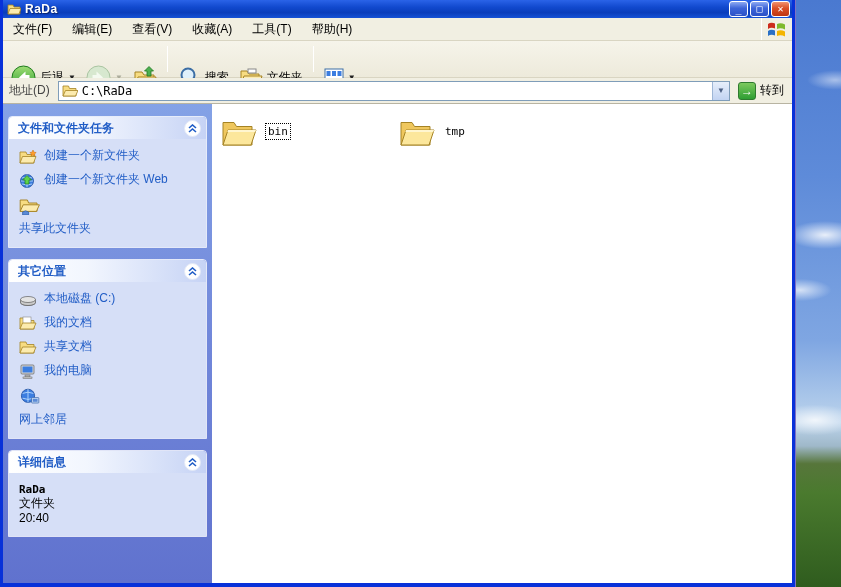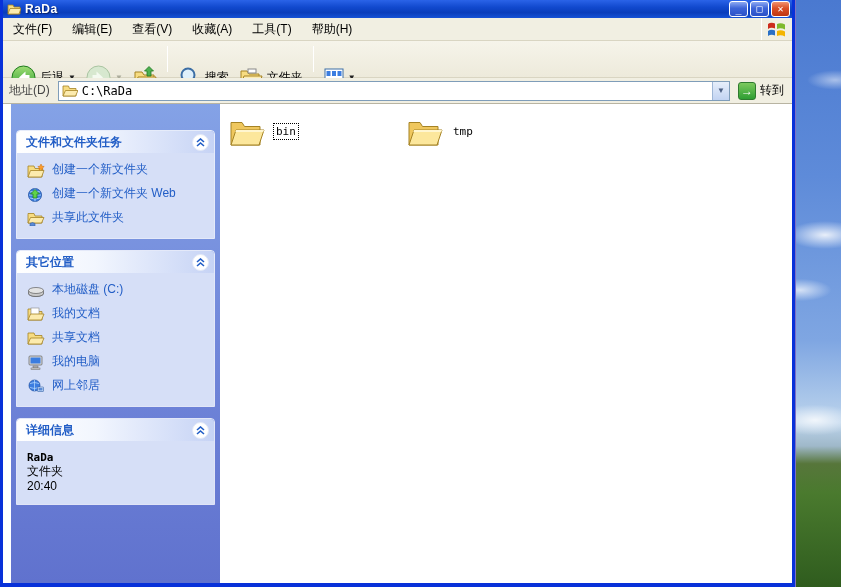--- a/index.html
+++ b/index.html
@@ -81,36 +81,36 @@
     width:18px; height:18px; border-radius:3px; border:1px solid #2F7A2F;
     background:linear-gradient(180deg,#7CC95E,#2E9E33); color:#fff; font-weight:bold;
     text-align:center; line-height:16px; font-size:12px;
   }
 
   
   .body-row { flex:1; display:flex; overflow:hidden; }
   .sidebar {
     width:209px; flex:0 0 209px; background:linear-gradient(180deg,#84A2E6 0%,#7license 40%,#6377D2 100%);
     background:linear-gradient(180deg,#84A2E6 0%,#7187DA 50%,#6072CE 100%);
-    padding:26px 5px 0 5px; overflow:hidden;margin-left:8px;
+    padding:12px 5px 0 5px; overflow:hidden;
   }
   .panel { margin-bottom:11px; border:1px solid rgba(255,255,255,.8); border-radius:4px 4px 0 0; }
   .panel-header {
     height:22px; background:linear-gradient(90deg,#FFFFFF 0%,#F2F6FE 40%,#C6D3F5 100%);
     border-radius:3px 3px 0 0; display:flex; align-items:center; justify-content:space-between;
     padding:0 5px 0 9px; cursor:pointer;
   }
   .panel-title { color:#215DC6; font-size:12px; font-weight:bold; }
   .chevron {
     width:17px; height:17px; border-radius:50%; background:#fff; border:1px solid #E3E9F7;
     display:flex; align-items:center; justify-content:center;
   }
   .panel-body { background:#D6DFF7; padding:10px 6px 10px 10px; font-size:12px; }
   .task-item { display:flex; align-items:flex-start; gap:7px; margin-bottom:9px; color:#215DC6; cursor:pointer; line-height:13px; }
-  .task-item:last-child { margin-bottom:2px; }
+  .task-item:last-child { margin-bottom:2px;flex-direction:column; }
   .task-icon { flex:0 0 18px; height:15px; }
   .detail-name { font-weight:bold; color:#000; font-family:"DejaVu Sans Mono","Liberation Mono",monospace; font-size:11px; }
   .detail-line { color:#000; line-height:15px; }
   .detail-date { margin-top:9px; }
 
   
   .main { flex:1; background:#fff; padding:12px 0 0 9px; display:flex; align-items:flex-start; }
   .tile { width:178px; display:flex; align-items:center; gap:8px; cursor:pointer; }
   .tile-label { font-size:11px; color:#000; font-family:"DejaVu Sans Mono","Liberation Mono",monospace; padding:1px 2px; }
   .tile-label.selected { border:1px dotted #000; }

